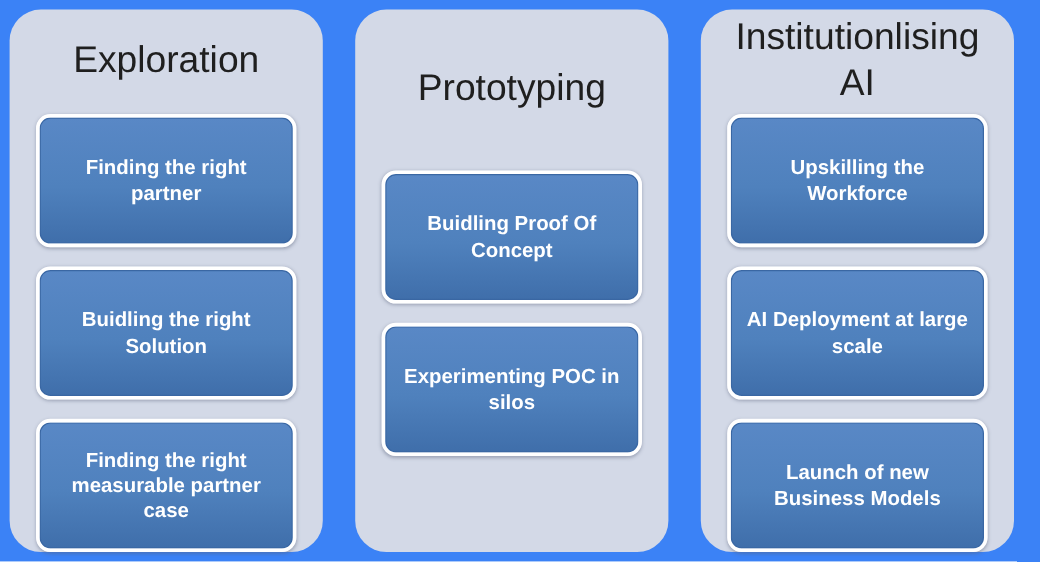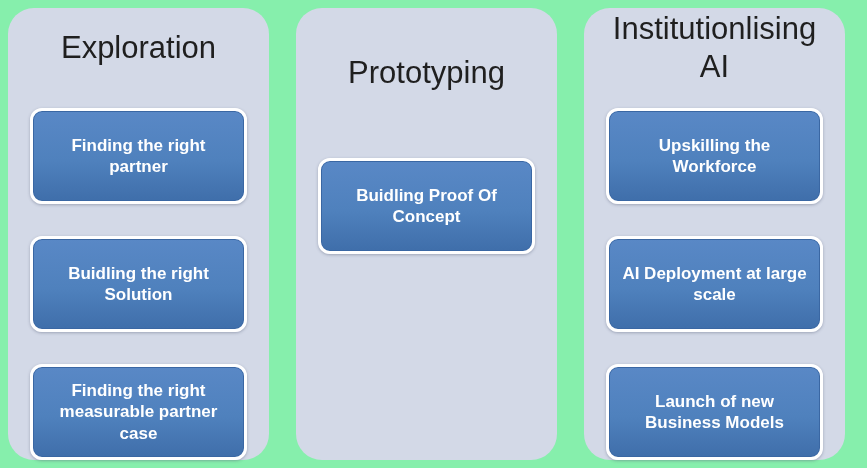--- a/index.html
+++ b/index.html
@@ -9,21 +9,21 @@
     font-family: "Liberation Sans", sans-serif;
   }
   .canvas {
     position: relative;
     width: 867px;
     height: 468px;
     box-sizing: border-box;
     padding: 8px 0 0 8px;
     display: flex;
     gap: 27px;
-    background: #86efac;
+    background: #3b82f6;
   }
   .column {
     width: 261px;
     height: 452px;
     background: var(--column-bg, #d3d9e7);
     border-radius: 26px;
     box-sizing: border-box;
     display: flex;
     flex-direction: column;
     flex: 0 0 auto;
@@ -42,39 +42,38 @@
     line-height: 1.22;
     padding: 0 6px;
   }
   .items {
     display: flex;
     flex-direction: column;
     gap: 16px;
     padding: 4px 22px 0 22px;
   }
   .item {
-    height: 96px;
+    height: 111px;
     border-radius: 12px;
     border: 3px solid var(--box-outline, #ffffff);
     background: linear-gradient(
       180deg,
       var(--box-fill-top, #5988c6) 0%,
       var(--box-fill-mid, #4f81bd) 55%,
       var(--box-fill-bottom, #3f6eaa) 100%
     );
     box-shadow:
       inset 0 0 0 1px var(--box-border, #3a67a3),
       0 1px 3px rgba(90, 100, 125, 0.45);
     display: flex;
     align-items: center;
     justify-content: center;
     text-align: center;
     padding: 4px 10px;
     box-sizing: border-box;
-    margin-top: 16px;
   }
   .item-label {
     color: var(--box-text-color, #ffffff);
     font-weight: bold;
     font-size: 17px;
     line-height: 1.25;
   }
 </style>
 </head>
 <body>
@@ -95,20 +94,23 @@
       </div>
     </div>
   </section>
 
   <section class="column">
     <h2 class="col-title">Prototyping</h2>
     <div class="items">
       <div class="item">
         <span class="item-label">Buidling Proof Of Concept</span>
       </div>
+      <div class="item">
+        <span class="item-label">Experimenting POC in silos</span>
+      </div>
     </div>
   </section>
 
   <section class="column">
     <h2 class="col-title">Institutionlising
 AI</h2>
     <div class="items">
       <div class="item">
         <span class="item-label">Upskilling the Workforce</span>
       </div>

